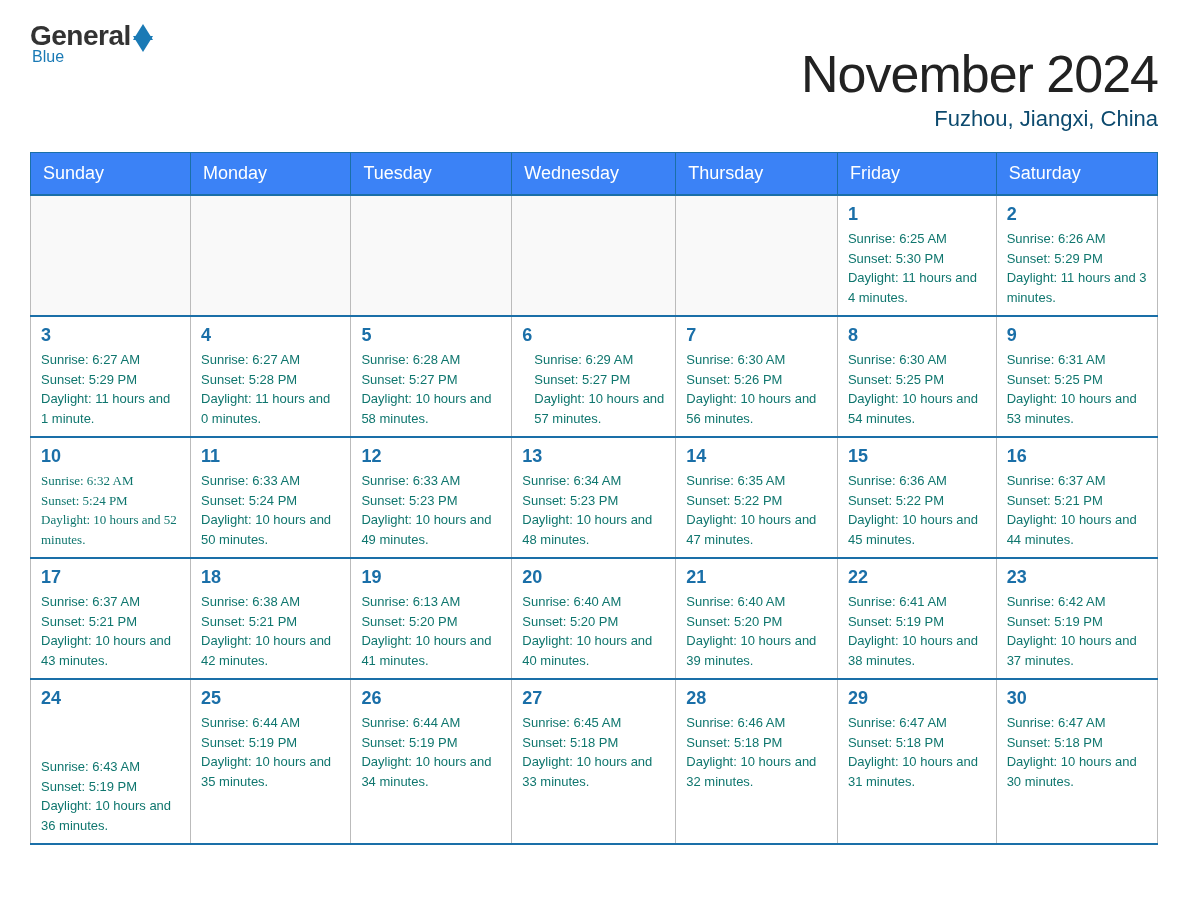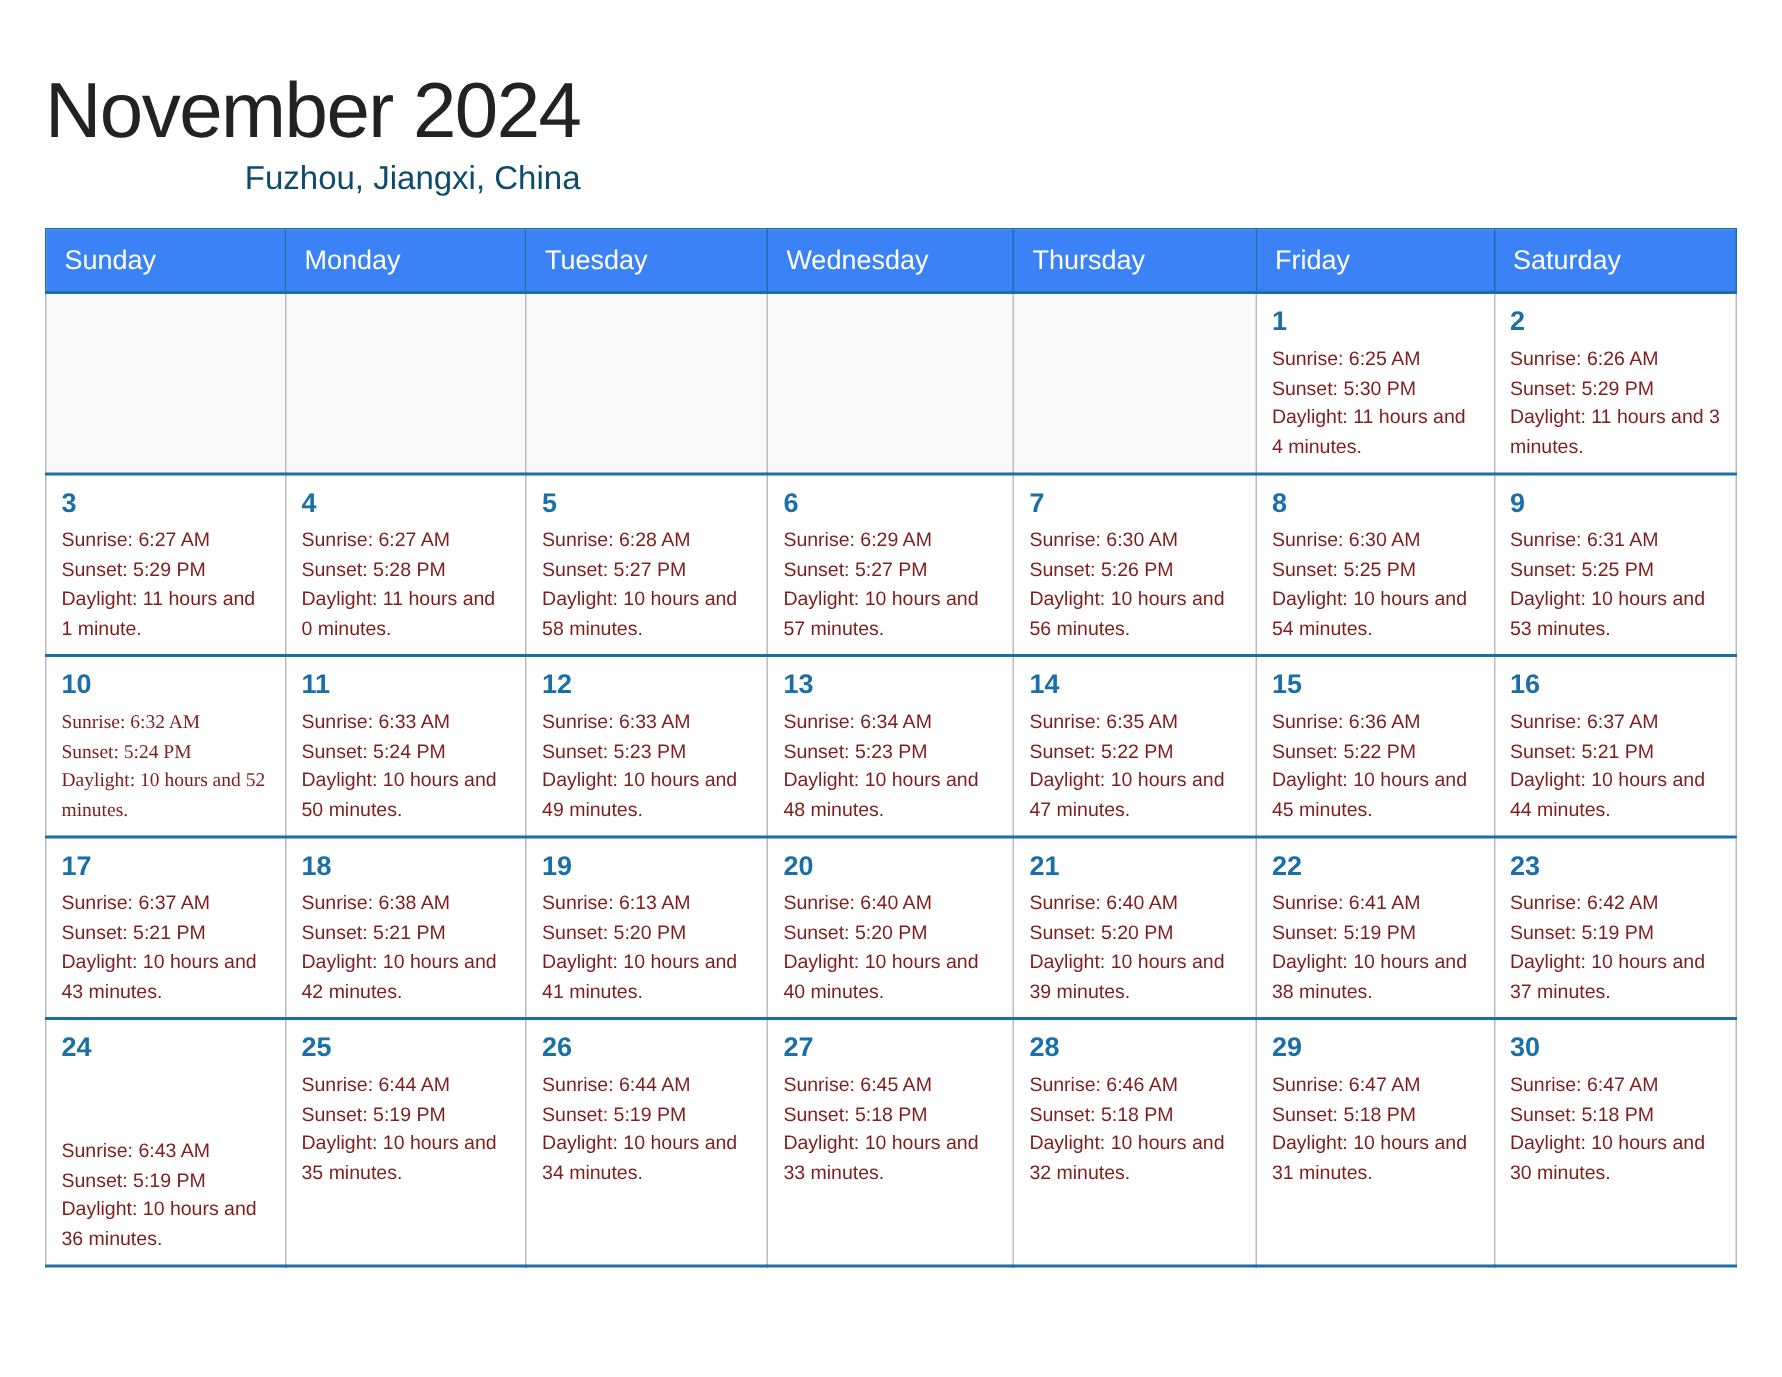--- a/index.html
+++ b/index.html
@@ -77,34 +77,44 @@
     }
     .day-number {
       font-size: 18px;
       color: #1a6fa8;
       font-weight: bold;
       display: block;
       margin-bottom: 4px;
     }
     .day-info {
       font-size: 13px;
-      color: #7f1d1d;
+      color: #0f766e;
       line-height: 1.5;
     }
     .empty-cell {
       background: #f9f9f9;
     }
     tr {
       border-bottom: 2px solid #1a6fa8;
     }
   </style>
 </head>
 <body>
 
 <div class="header">
+  <div class="logo">
+    <div class="logo-top">
+      <span class="logo-general">General</span>
+      <div style="display:flex;flex-direction:column;align-items:center;margin-left:2px;margin-top:4px;">
+        <div style="width:0;height:0;border-left:10px solid transparent;border-right:10px solid transparent;border-bottom:16px solid #1a7ab5;"></div>
+        <div style="width:0;height:0;border-left:10px solid transparent;border-right:10px solid transparent;border-top:16px solid #1a7ab5;margin-top:-4px;"></div>
+      </div>
+    </div>
+    <div class="logo-bottom">Blue</div>
+  </div>
   <div class="title-section">
     <div class="month-title">November 2024</div>
     <div class="location">Fuzhou, Jiangxi, China</div>
   </div>
 </div>
 
 <table class="calendar">
   <thead>
     <tr>
     <th>Sunday</th>
@@ -150,21 +160,21 @@
 Daylight: 11 hours and 0 minutes.</div>
         </td>
         <td>
           <span class="day-number">5</span>
           <div class="day-info" style="white-space: pre-line;">Sunrise: 6:28 AM
 Sunset: 5:27 PM
 Daylight: 10 hours and 58 minutes.</div>
         </td>
         <td>
           <span class="day-number">6</span>
-          <div class="day-info" style="white-space: pre-line;">Sunrise: 6:29 AM
+          <div class="day-info" style="white-space: pre-line; margin-left: 12px;">Sunrise: 6:29 AM
 Sunset: 5:27 PM
 Daylight: 10 hours and 57 minutes.</div>
         </td>
         <td>
           <span class="day-number">7</span>
           <div class="day-info" style="white-space: pre-line;">Sunrise: 6:30 AM
 Sunset: 5:26 PM
 Daylight: 10 hours and 56 minutes.</div>
         </td>
         <td>

